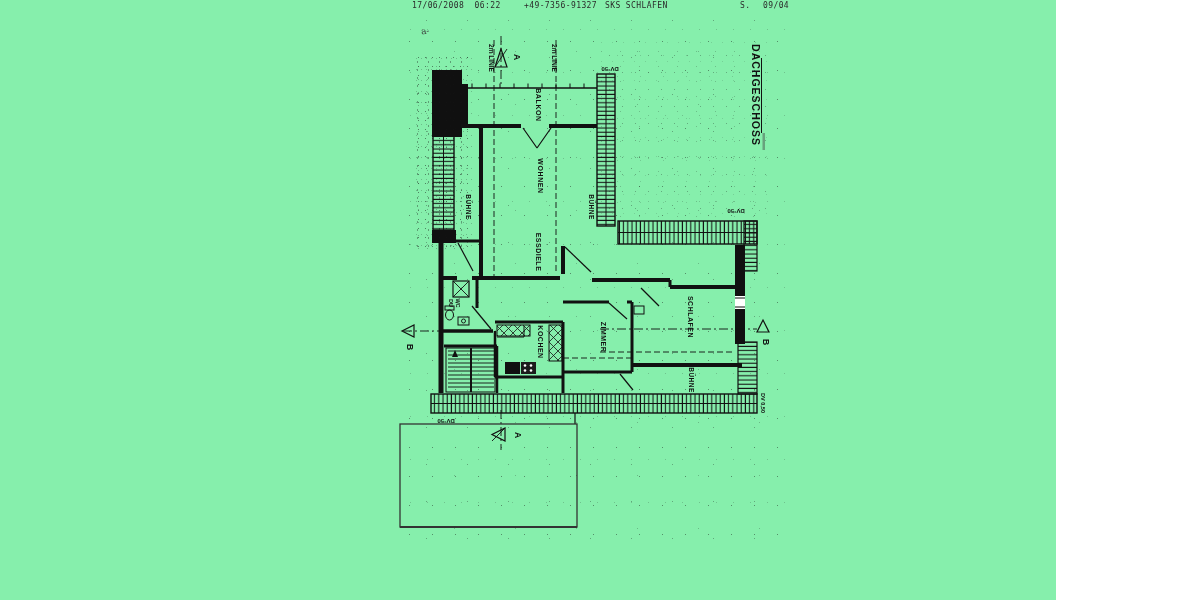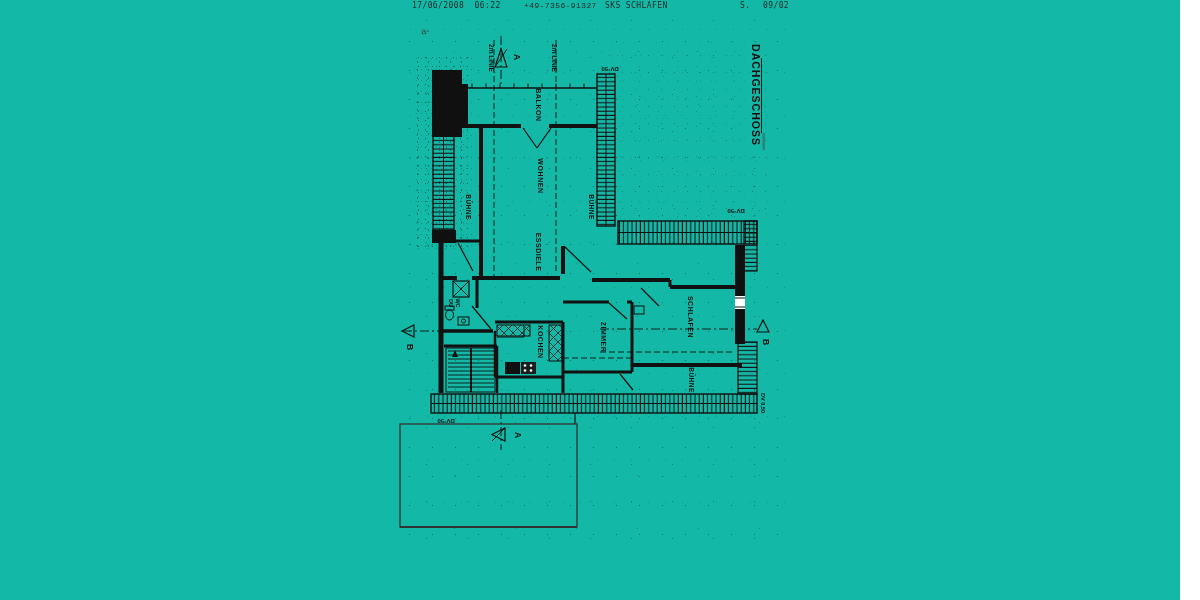--- a/index.html
+++ b/index.html
@@ -1,28 +1,28 @@
 <!DOCTYPE html>
 <html><head>
 <meta charset="utf-8">
 <style>
   html,body{margin:0;padding:0;background:#fff;}
   .page{
-    position:relative;width:1180px;height:600px;background:#14b8a6;
+    position:relative;width:1056px;height:600px;background:#86efac;
     overflow:hidden;font-family:"Liberation Sans",sans-serif;color:#1a1a1a;
   }
   
   .fax-header{
     position:absolute;top:1px;left:0;width:100%;height:12px;
     font-family:"DejaVu Sans Mono",monospace;font-size:8px;color:#2b2b2b;
     letter-spacing:.4px;
   }
   .fax-header span{position:absolute;top:0;white-space:pre;}
   .fh-datetime{left:412px;}
-  .fh-phone{left:524px;font-family:Liberation Mono, monospace;}
+  .fh-phone{left:524px;}
   .fh-sender{left:605px;}
   .fh-pagelabel{left:740px;}
   .fh-pagenum{left:763px;}
   
   .noise{
     position:absolute;pointer-events:none;
     background-image:
       radial-gradient(circle,rgba(20,20,20,.55) .6px,transparent .8px),
       radial-gradient(circle,rgba(20,20,20,.40) .5px,transparent .7px),
       radial-gradient(circle,rgba(20,20,20,.30) .6px,transparent .9px),
@@ -46,21 +46,21 @@
 </head>
 <body>
 
 <div class="page">
 
   <div class="fax-header">
     <span class="fh-datetime">17/06/2008  06:22</span>
     <span class="fh-phone">+49-7356-91327</span>
     <span class="fh-sender">SKS SCHLAFEN</span>
     <span class="fh-pagelabel">S.</span>
-    <span class="fh-pagenum">09/02</span>
+    <span class="fh-pagenum">09/04</span>
   </div>
 
   <span class="handwriting">a-</span>
 
   <svg style="position:absolute;left:395px;top:20px;" width="400" height="520" viewBox="395 20 400 520" xmlns="http://www.w3.org/2000/svg">
     <defs>
       <pattern id="ladderH" width="22" height="4.2" patternUnits="userSpaceOnUse">
         <path d="M0 2 H22" stroke="#161616" stroke-width="1.1"></path>
       </pattern>
       <pattern id="ladderV" width="4.2" height="24" patternUnits="userSpaceOnUse">

